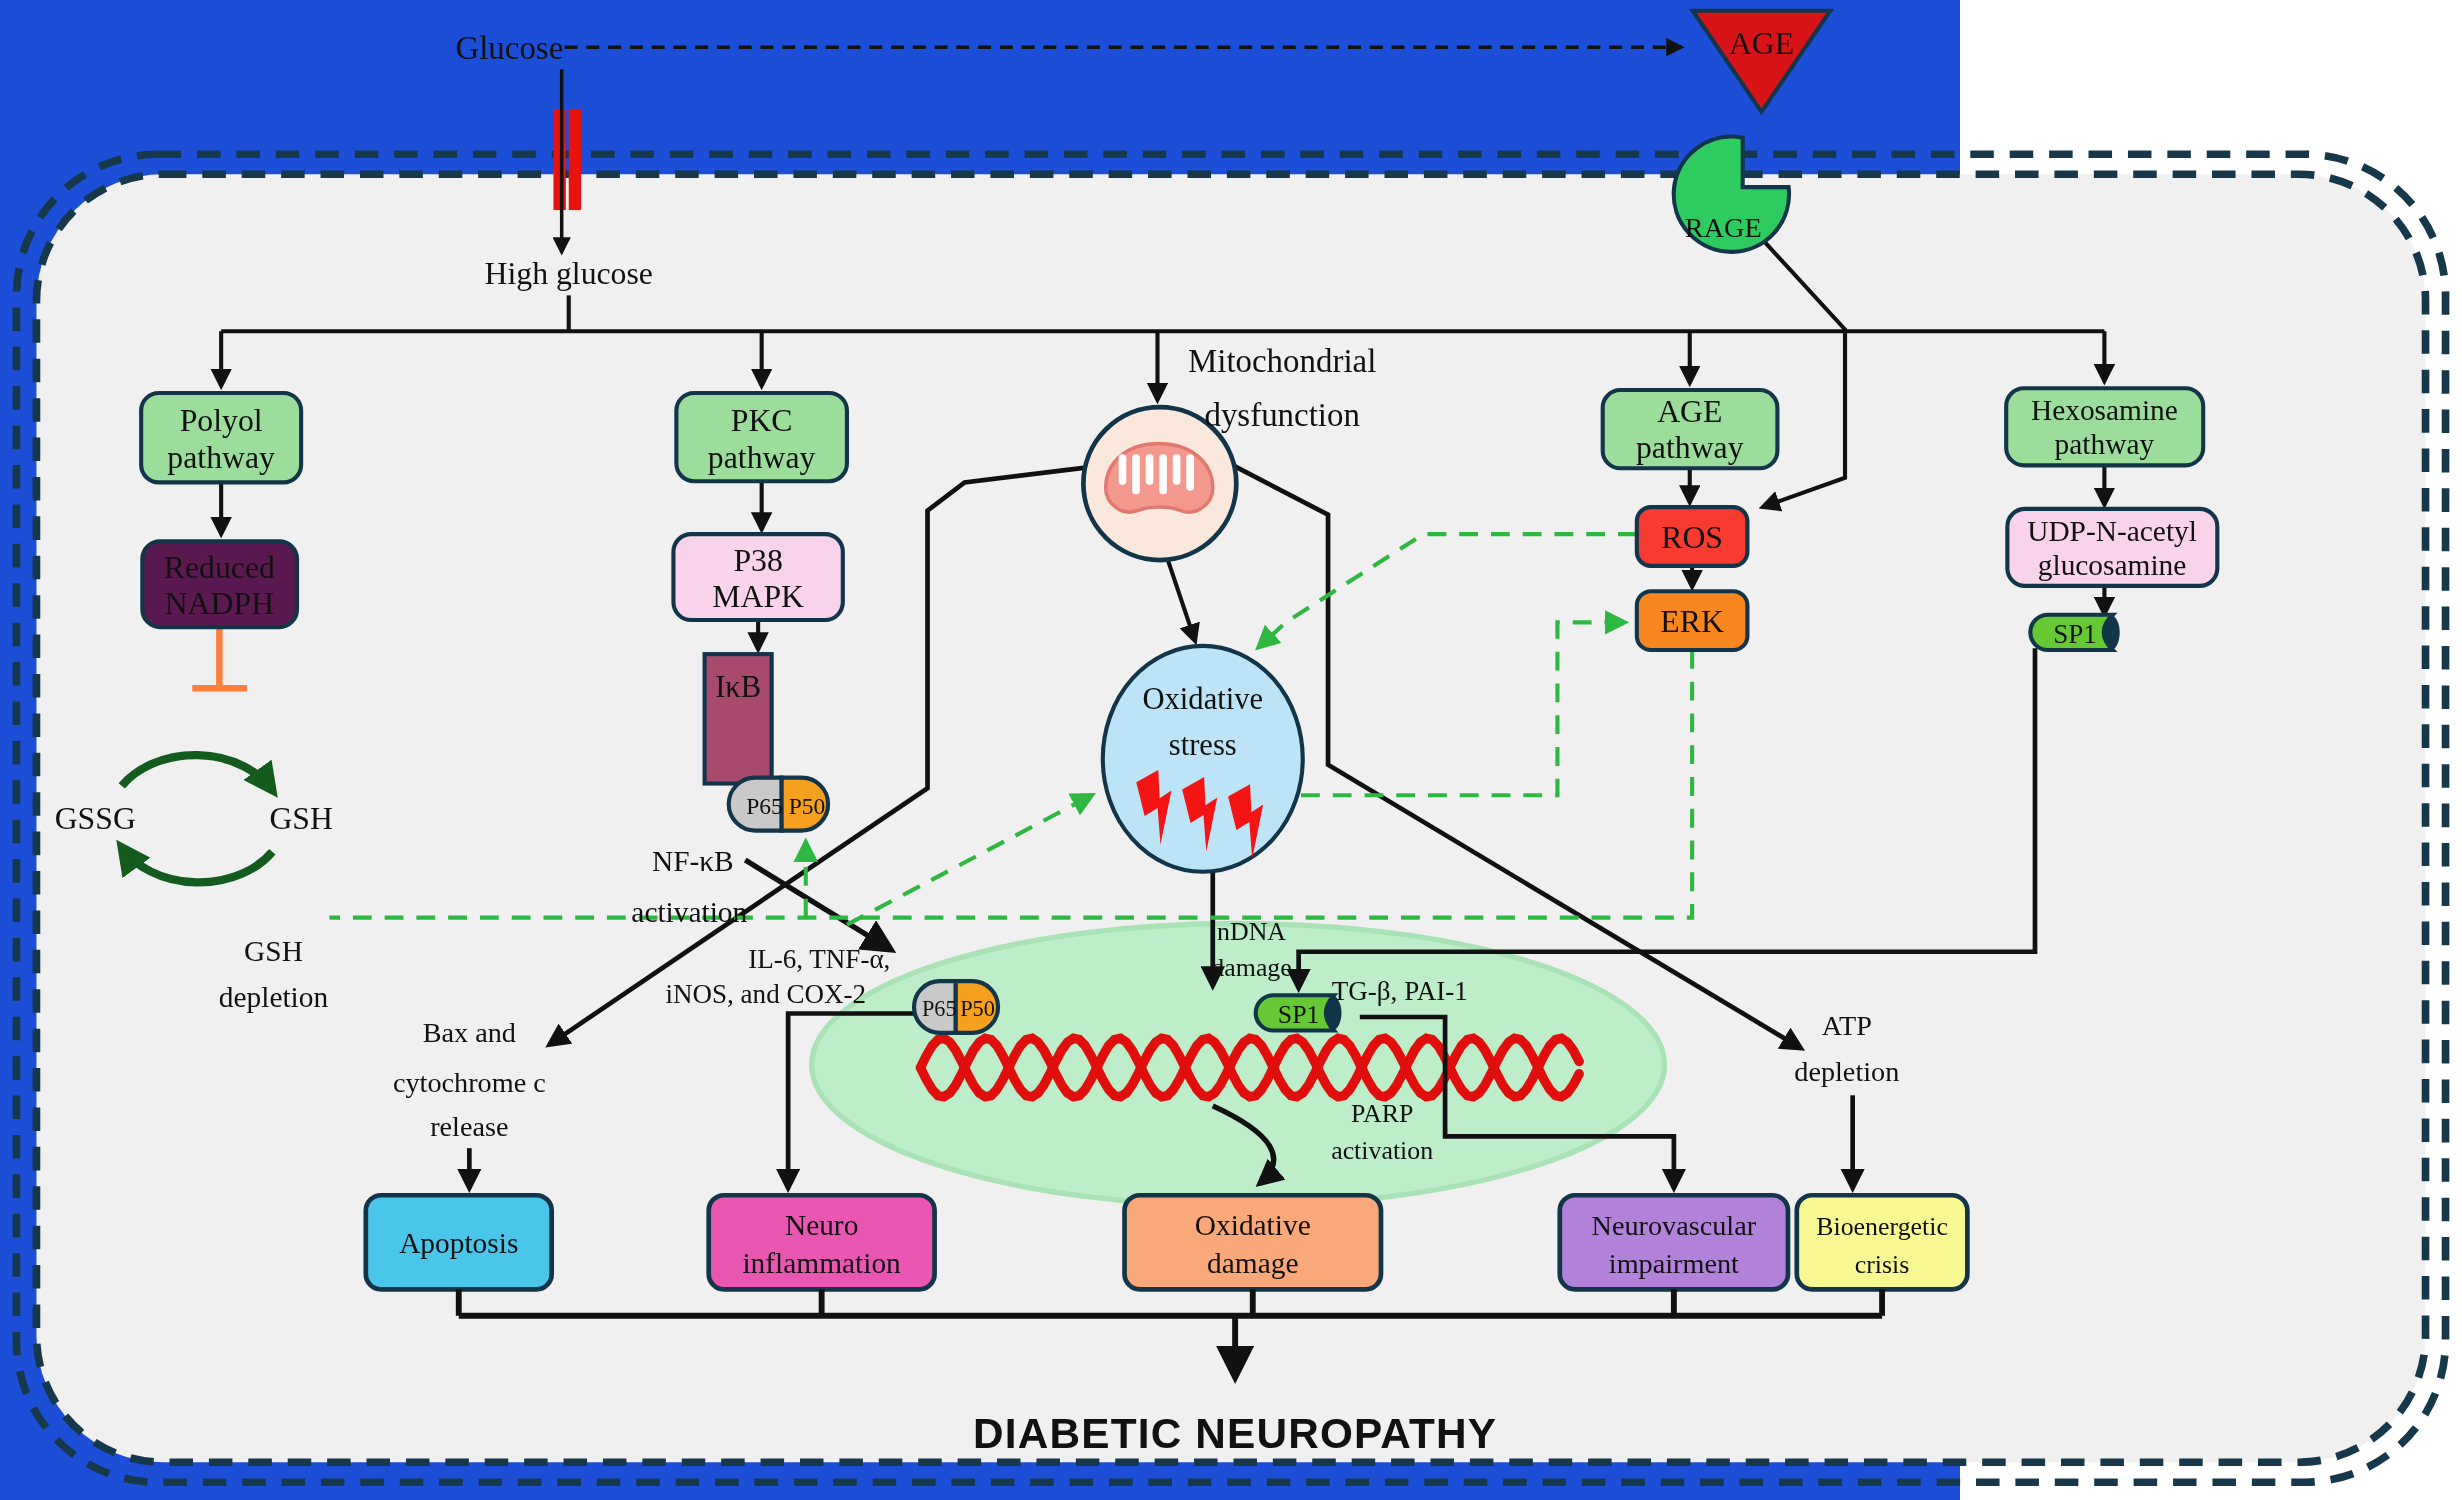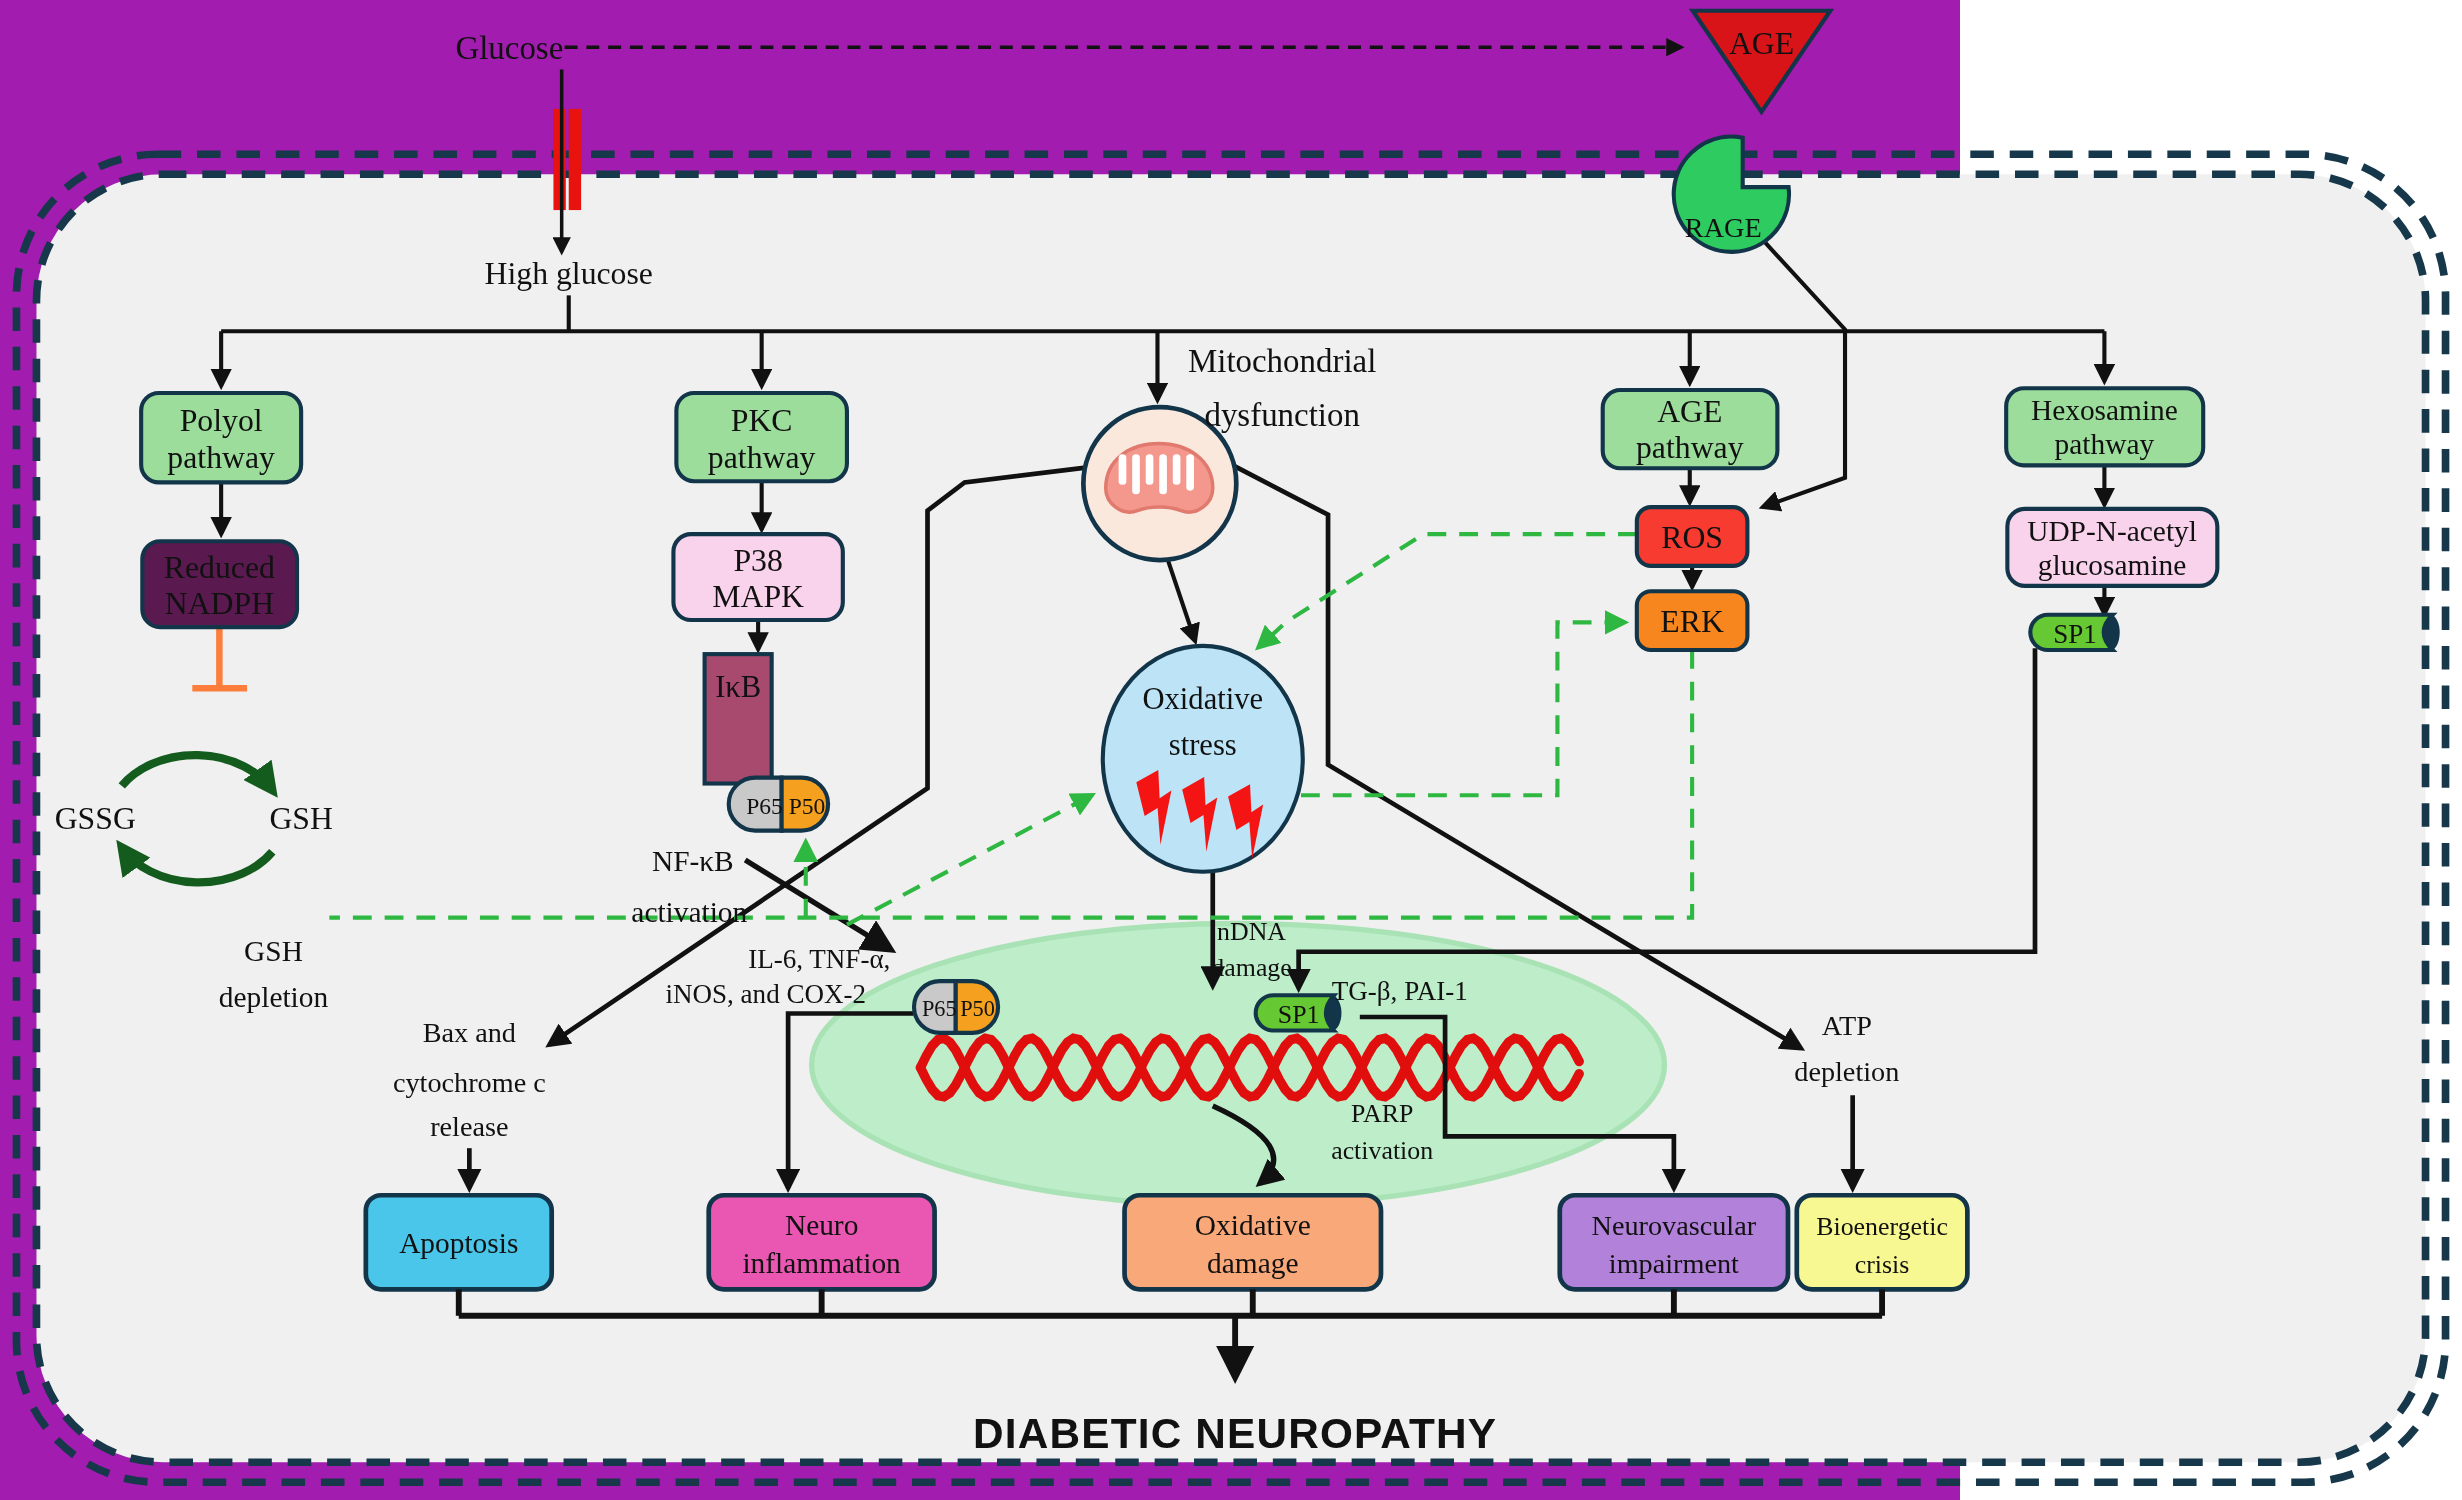--- a/index.html
+++ b/index.html
@@ -1,16 +1,16 @@
 <!DOCTYPE html>
 <html style="font-size:9.4px"><head>
 <meta charset="utf-8">
 <style>
   html,body{margin:0;padding:0;background:#ffffff;}
-  #stage{position:relative;width:1960px;height:1500px;background:#a21caf;}
+  #stage{position:relative;width:1960px;height:1500px;background:#1d4ed8;}
   svg{display:block;}
   .serif{font-family:"Liberation Serif","DejaVu Serif",serif;}
   .sans{font-family:"Liberation Sans","DejaVu Sans",sans-serif;}
   text{fill:#111111;}
 </style>
 </head>
 <body>
 
 <div id="stage">
 <svg width="2462" height="1500" viewBox="0 0 4186 2550">

